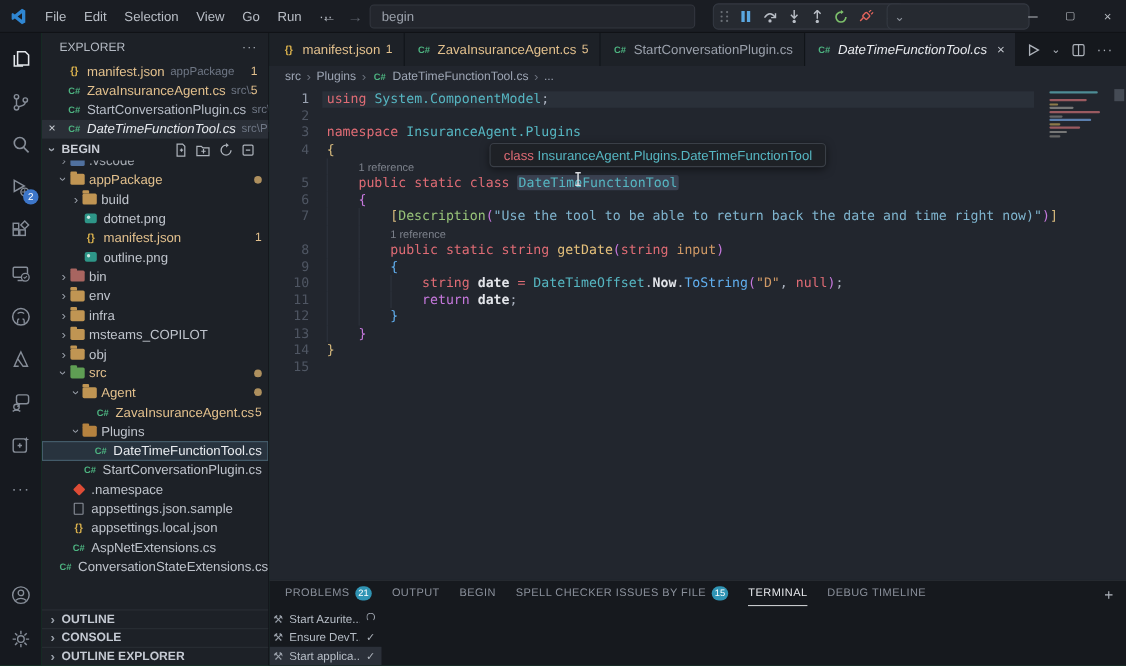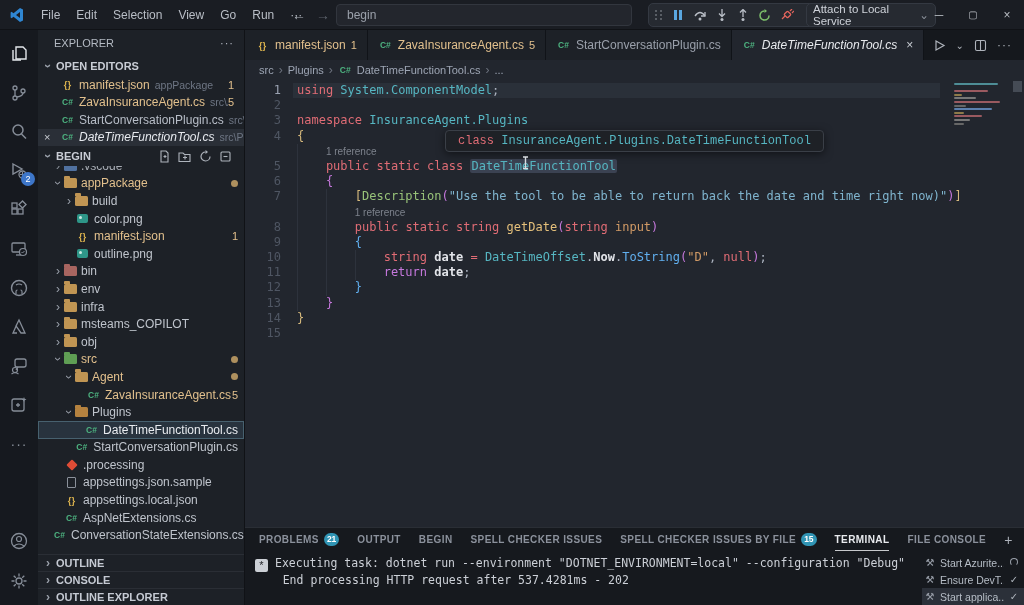--- a/index.html
+++ b/index.html
@@ -94,21 +94,21 @@
   .th{color:#56b6c2; background:#3b4252; border-radius:2px; padding:0 1px;}
   .tooltip { position:absolute; left:200px; top:50px; background:#1e2126; border:1px solid #3a3f47; border-radius:4px; padding:3px 12px; font-size:12px; box-shadow:0 2px 8px rgba(0,0,0,.5); z-index:5; white-space:nowrap;}
   .minimap { position:absolute; right:16px; top:3px; width:54px; z-index:2;}
   .minimap .mrow { height:2px; margin-bottom:1.6px; border-radius:1px;}
   .vscroll { position:absolute; right:2px; top:1px; width:9px; height:11px; background:#454b55; z-index:3;}
   .ibeam { position:absolute; left:276px; top:76px; z-index:6;}
 
   
   .panel { flex:0 0 69px; border-top:1px solid #2a2e35; background:#16191e; display:flex; flex-direction:column; min-width:0;}
   .panel-tabs { height:23px; display:flex; align-items:center; padding-left:14px; gap:18px; flex:0 0 23px;}
-  .ptab { font-size:10px; letter-spacing:.4px; color:#8b919c; display:flex; align-items:center; gap:5px; height:23px; white-space:nowrap;font-weight:bold;}
+  .ptab { font-size:10px; letter-spacing:.4px; color:#8b919c; display:flex; align-items:center; gap:5px; height:23px; white-space:nowrap;}
   .ptab.active { color:#e8eaee; border-bottom:1px solid #c7c9cc; }
   .pbadge { background:#3094b4; color:#fff; border-radius:8px; min-width:15px; height:13px; font-size:8.5px; line-height:13px; text-align:left; padding:0 3px; letter-spacing:0;}
   .panel-actions { margin-left:auto; display:flex; align-items:center; gap:10px; padding-right:12px; color:#aeb3bb; font-size:12px;}
   .panel-body { flex:1; display:flex; min-height:0;}
   .term { flex:1; font-family:"DejaVu Sans Mono", monospace; font-size:11.5px; color:#ccd0d7; padding:4px 0 0 10px; line-height:16px; white-space:pre; overflow:hidden;}
   .task-ic { display:inline-block; width:13px; height:13px; background:#ccd0d6; color:#23262b; border-radius:2px; font-size:11px; line-height:13px; text-align:center; margin-right:7px; vertical-align:-2px; font-family:"Liberation Sans",sans-serif;}
   .term-list { flex:0 0 102px; font-size:10.5px; color:#b6bdc6; padding-top:3px; overflow:hidden;}
   .tl-row { height:17px; display:flex; align-items:center; gap:4px; padding:0 4px 0 2px;}
   .tl-row.sel { background:#2b3039; }
   .tl-ic { color:#9aa0aa; font-size:10px; flex:0 0 12px; text-align:center;}
@@ -170,21 +170,20 @@
           <path d="M6.5 0 L9 2 L6.5 4 Z" fill="#7cbf6b"></path>
         </svg>
       <svg width="14" height="12">
           <path d="M2 10 L5 7" stroke="#e2645c" stroke-width="1.3"></path>
           <rect x="5" y="3" width="5" height="5" rx="1" fill="none" stroke="#e2645c" stroke-width="1.3" transform="rotate(45 7.5 5.5)"></rect>
           <path d="M10 2 l2 -2 M12 4 l2 -2" stroke="#e2645c" stroke-width="1.2"></path>
         </svg>
       <span class="chev open" style="transform:none;color:#8c929c;">⌄</span>
     </div>
     <div class="attach">
-      <span>Attach to Local Service</span>
       <span style="color:#8c929c;">⌄</span>
     </div>
     <div class="winctl">
       <span>─</span>
       <span style="font-size:10px;">▢</span>
       <span>×</span>
     </div>
   </div>
 
   <div class="main">
@@ -283,24 +282,20 @@
             </svg>
           </div>
         </div>
     </div>
 
     <div class="sidebar">
       <div class="sb-header">
         <span>EXPLORER</span>
         <span style="letter-spacing:1px;">···</span>
       </div>
-      <div class="sb-sec">
-        <span class="chev open">›</span>
-          <span>OPEN EDITORS</span>
-      </div>
       <div id="open-editors">
           <div class="oe-row">
             <span class="fic js">{}</span>
             <span class="mod" style="margin-left: 4px;">manifest.json</span>
             <span class="oe-detail">appPackage</span>
             <span class="oe-badge">1</span>
           </div>
           <div class="oe-row">
             <span class="fic cs">C#</span>
             <span class="mod" style="margin-left: 4px;">ZavaInsuranceAgent.cs</span>
@@ -356,21 +351,21 @@
           <div class="t-row" style="padding-left: 25px;">
             <span class="chev">›</span>
             <span class="folder" style="background: rgb(192, 149, 83);"></span>
             <span class="t-label">build</span>
           </div>
           <div class="t-row" style="padding-left: 25px;">
             <span class="chev"></span>
             <span class="fic im">
               <i></i>
             </span>
-            <span class="t-label">color.png</span>
+            <span class="t-label">dotnet.png</span>
           </div>
           <div class="t-row" style="padding-left: 25px;">
             <span class="chev"></span>
             <span class="fic js">{}</span>
             <span class="t-label mod">manifest.json</span>
             <span class="t-badge">1</span>
           </div>
           <div class="t-row" style="padding-left: 25px;">
             <span class="chev"></span>
             <span class="fic im">
@@ -434,21 +429,21 @@
           <div class="t-row" style="padding-left: 36px;">
             <span class="chev"></span>
             <span class="fic cs">C#</span>
             <span class="t-label">StartConversationPlugin.cs</span>
           </div>
           <div class="t-row" style="padding-left: 14px;">
             <span class="chev"></span>
             <span class="fic gt">
               <i></i>
             </span>
-            <span class="t-label">.processing</span>
+            <span class="t-label">.namespace</span>
           </div>
           <div class="t-row" style="padding-left: 14px;">
             <span class="chev"></span>
             <span class="fic fl">
               <i></i>
             </span>
             <span class="t-label">appsettings.json.sample</span>
           </div>
           <div class="t-row" style="padding-left: 14px;">
             <span class="chev"></span>
@@ -549,21 +544,21 @@
             <div class="cl"><span class="gut"></span><span class="ccode"><span class="ind"></span><span class="ind"></span><span class="lens">1 reference</span></span></div>
             <div class="cl"><span class="gut">8</span><span class="ccode"><span class="ind"></span><span class="ind"></span><span class="k">public</span><span class="d"> </span><span class="k">static</span><span class="d"> </span><span class="k">string</span><span class="d"> </span><span class="f">getDate</span><span class="p">(</span><span class="k">string</span><span class="d"> </span><span class="o">input</span><span class="p">)</span></span></div>
             <div class="cl"><span class="gut">9</span><span class="ccode"><span class="ind"></span><span class="ind"></span><span class="b">{</span></span></div>
             <div class="cl"><span class="gut">10</span><span class="ccode"><span class="ind"></span><span class="ind"></span><span class="ind"></span><span class="k">string</span><span class="d"> </span><span class="v">date</span><span class="d"> </span><span class="k">=</span><span class="d"> </span><span class="t">DateTimeOffset</span><span class="d">.</span><span class="v">Now</span><span class="d">.</span><span class="m">ToString</span><span class="p">(</span><span class="o">"D"</span><span class="d">, </span><span class="k">null</span><span class="p">)</span><span class="d">;</span></span></div>
             <div class="cl"><span class="gut">11</span><span class="ccode"><span class="ind"></span><span class="ind"></span><span class="ind"></span><span class="p">return</span><span class="d"> </span><span class="v">date</span><span class="d">;</span></span></div>
             <div class="cl"><span class="gut">12</span><span class="ccode"><span class="ind"></span><span class="ind"></span><span class="b">}</span></span></div>
             <div class="cl"><span class="gut">13</span><span class="ccode"><span class="ind"></span><span class="p">}</span></span></div>
             <div class="cl"><span class="gut">14</span><span class="ccode"><span class="y">}</span></span></div>
             <div class="cl"><span class="gut">15</span><span class="ccode"></span></div>
           </div>
-        <div class="tooltip" style="font-family:Liberation Mono, monospace;">
+        <div class="tooltip" style="font-family:Liberation Sans, sans-serif;">
           <span class="k">class</span><span class="d"> </span><span class="t">InsuranceAgent.Plugins.DateTimeFunctionTool</span>
         </div>
         <div class="minimap" id="minimap">
             <div class="mrow" style="width: 44px; background: rgb(78, 141, 150);"></div>
             <div class="mrow" style="width: 0px; background: transparent;"></div>
             <div class="mrow" style="width: 34px; background: rgb(154, 90, 96);"></div>
             <div class="mrow" style="width: 8px; background: rgb(141, 122, 74);"></div>
             <div class="mrow" style="width: 22px; background: rgb(119, 119, 119);"></div>
             <div class="mrow" style="width: 46px; background: rgb(154, 90, 96);"></div>
             <div class="mrow" style="width: 12px; background: rgb(102, 102, 102);"></div>
@@ -585,38 +580,34 @@
               <span>PROBLEMS</span>
               <span class="pbadge">21</span>
             </div>
             <div class="ptab">
               <span>OUTPUT</span>
             </div>
             <div class="ptab">
               <span>BEGIN</span>
             </div>
             <div class="ptab">
-              <span>SPELL CHECKER ISSUES</span>
-            </div>
-            <div class="ptab">
               <span>SPELL CHECKER ISSUES BY FILE</span>
               <span class="pbadge">15</span>
             </div>
             <div class="ptab active">
               <span>TERMINAL</span>
             </div>
             <div class="ptab">
-              <span>FILE CONSOLE</span>
+              <span>DEBUG TIMELINE</span>
             </div>
             <div class="panel-actions">
               <span style="font-size:14px;">+</span>
             </div>
           </div>
         <div class="panel-body">
-          <div class="term" id="term"><div><span class="task-ic">*</span><span>Executing task: dotnet run --environment "DOTNET_ENVIRONMENT=local" --configuration "Debug"</span></div><div><span>    End processing HTTP request after 537.4281ms - 202</span></div></div>
           <div class="term-list" id="term-list">
               <div class="tl-row">
                 <span class="tl-ic">⚒</span>
                 <span class="tl-label">Start Azurite...</span>
                 <span class="tl-status"><span class="spinner"></span></span>
               </div>
               <div class="tl-row">
                 <span class="tl-ic">⚒</span>
                 <span class="tl-label">Ensure DevT...</span>
                 <span class="tl-status">✓</span>

